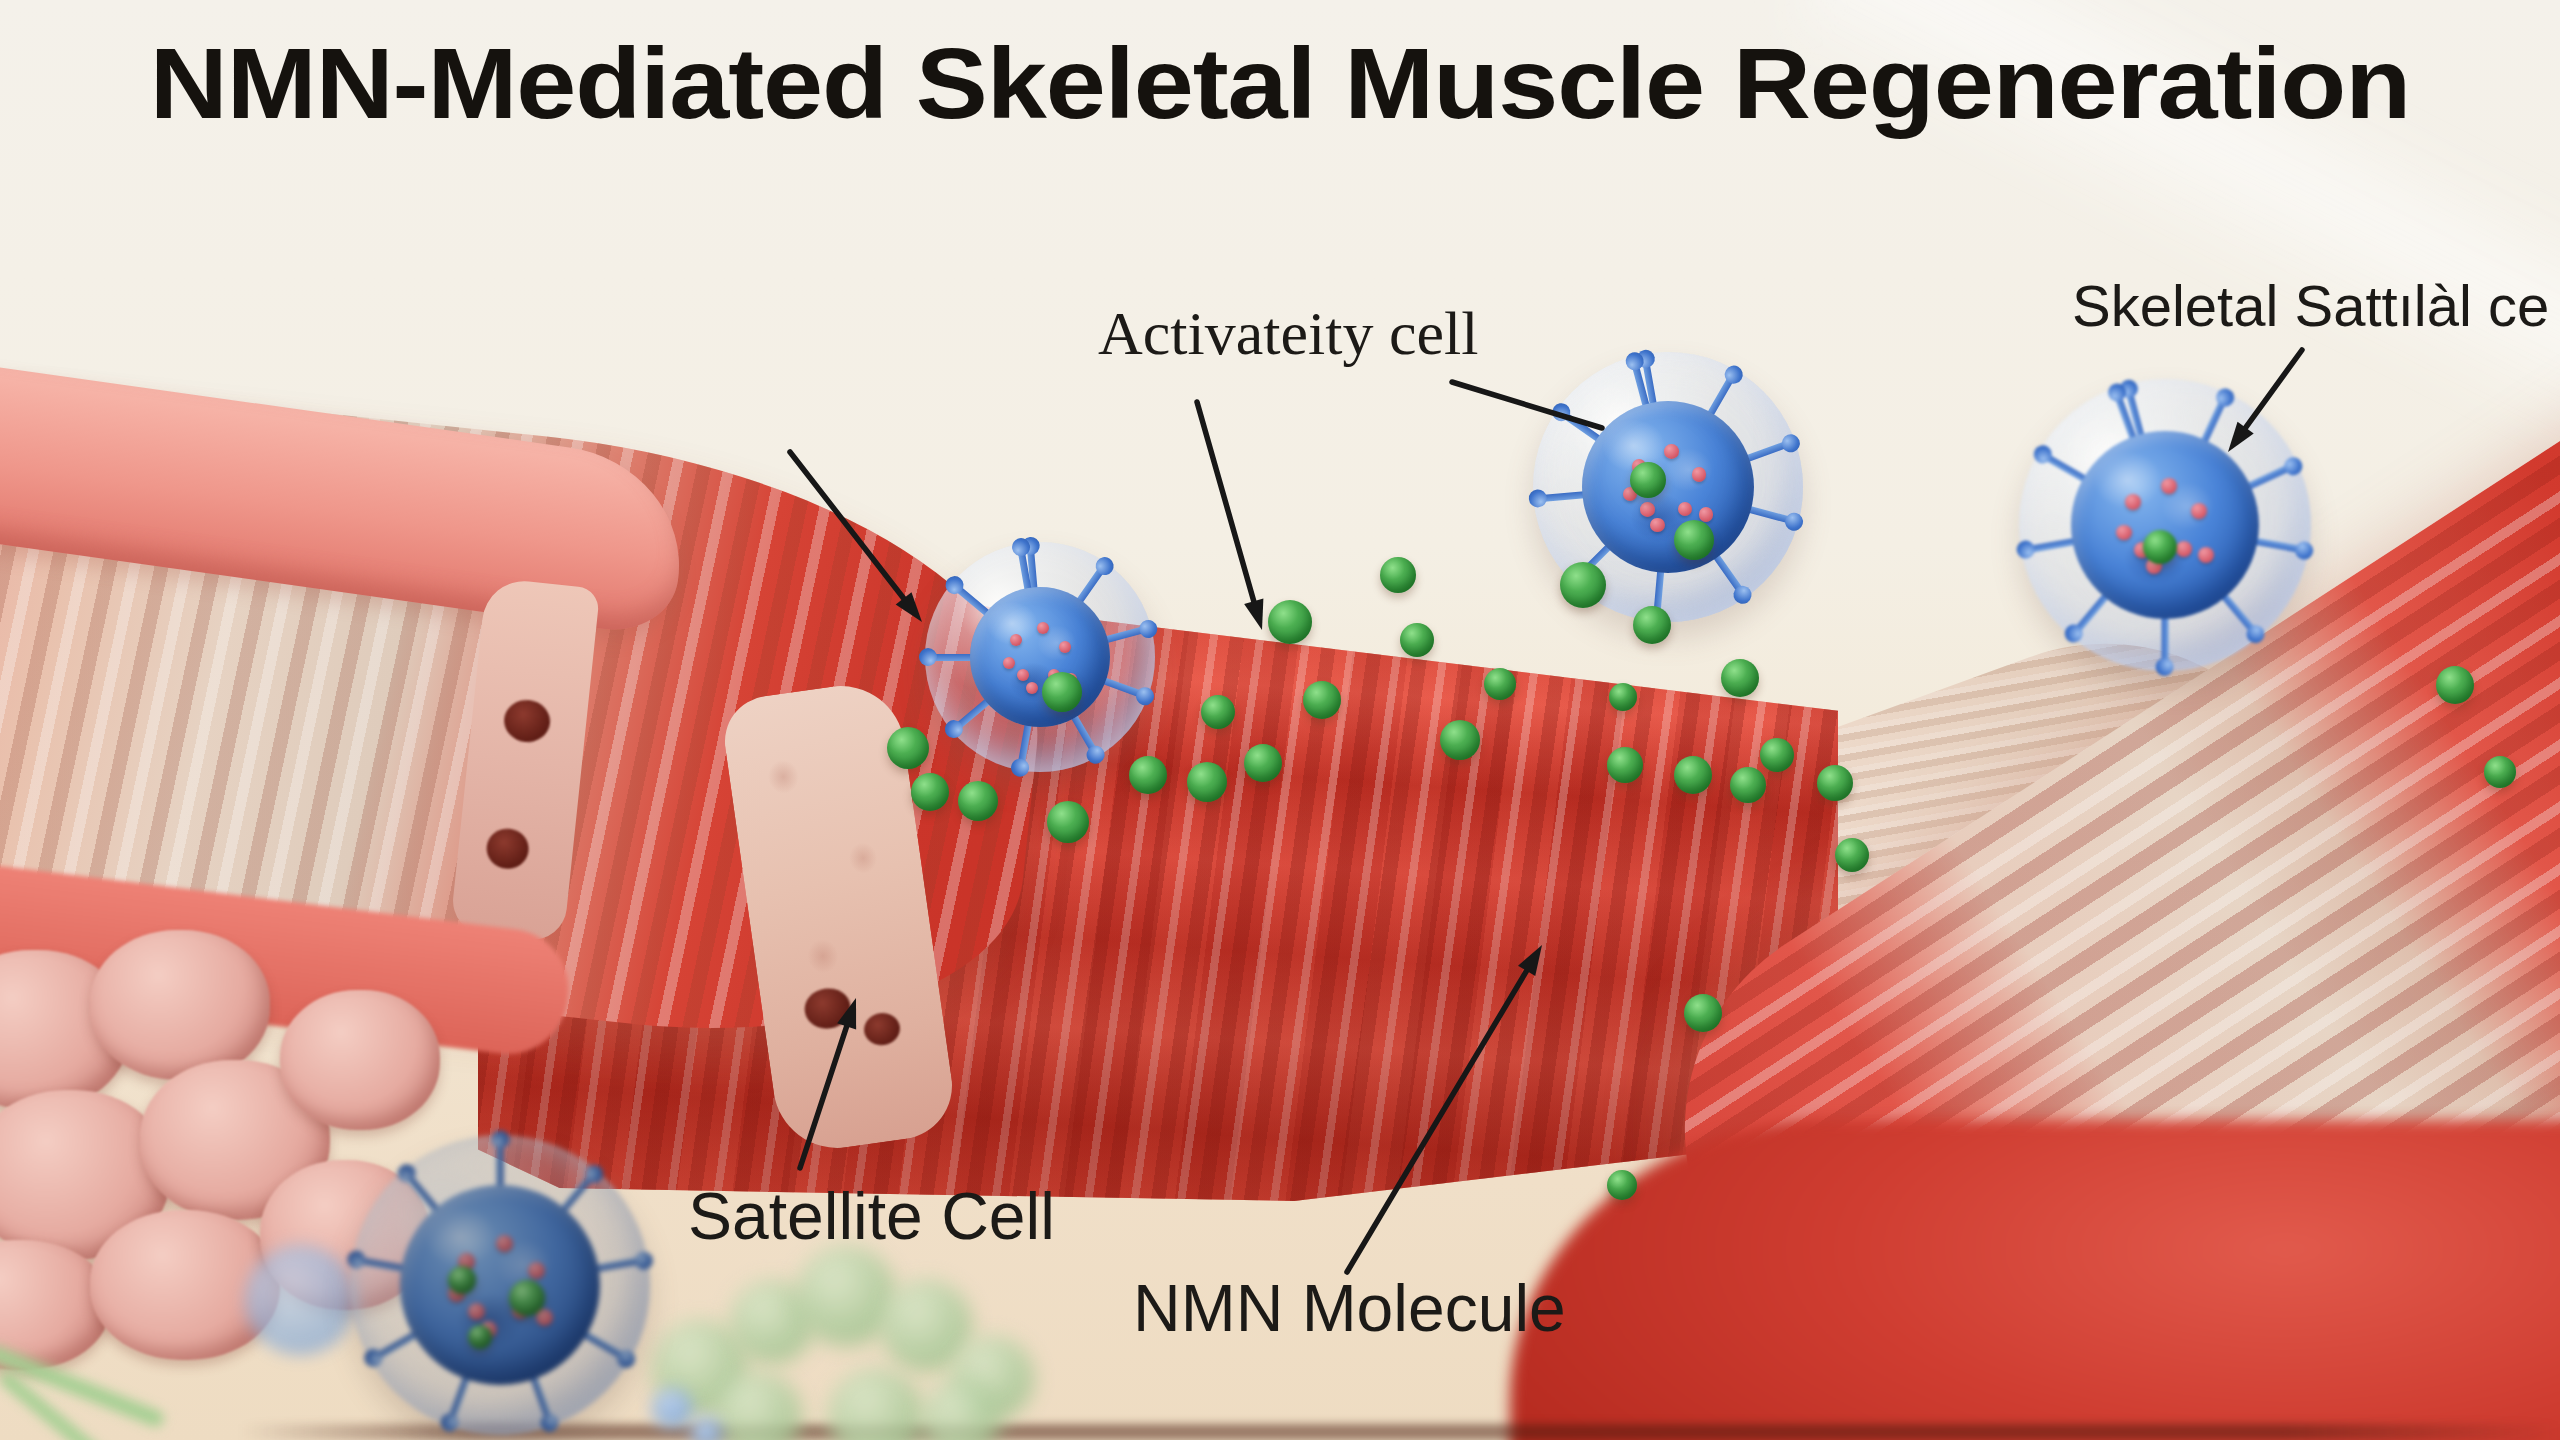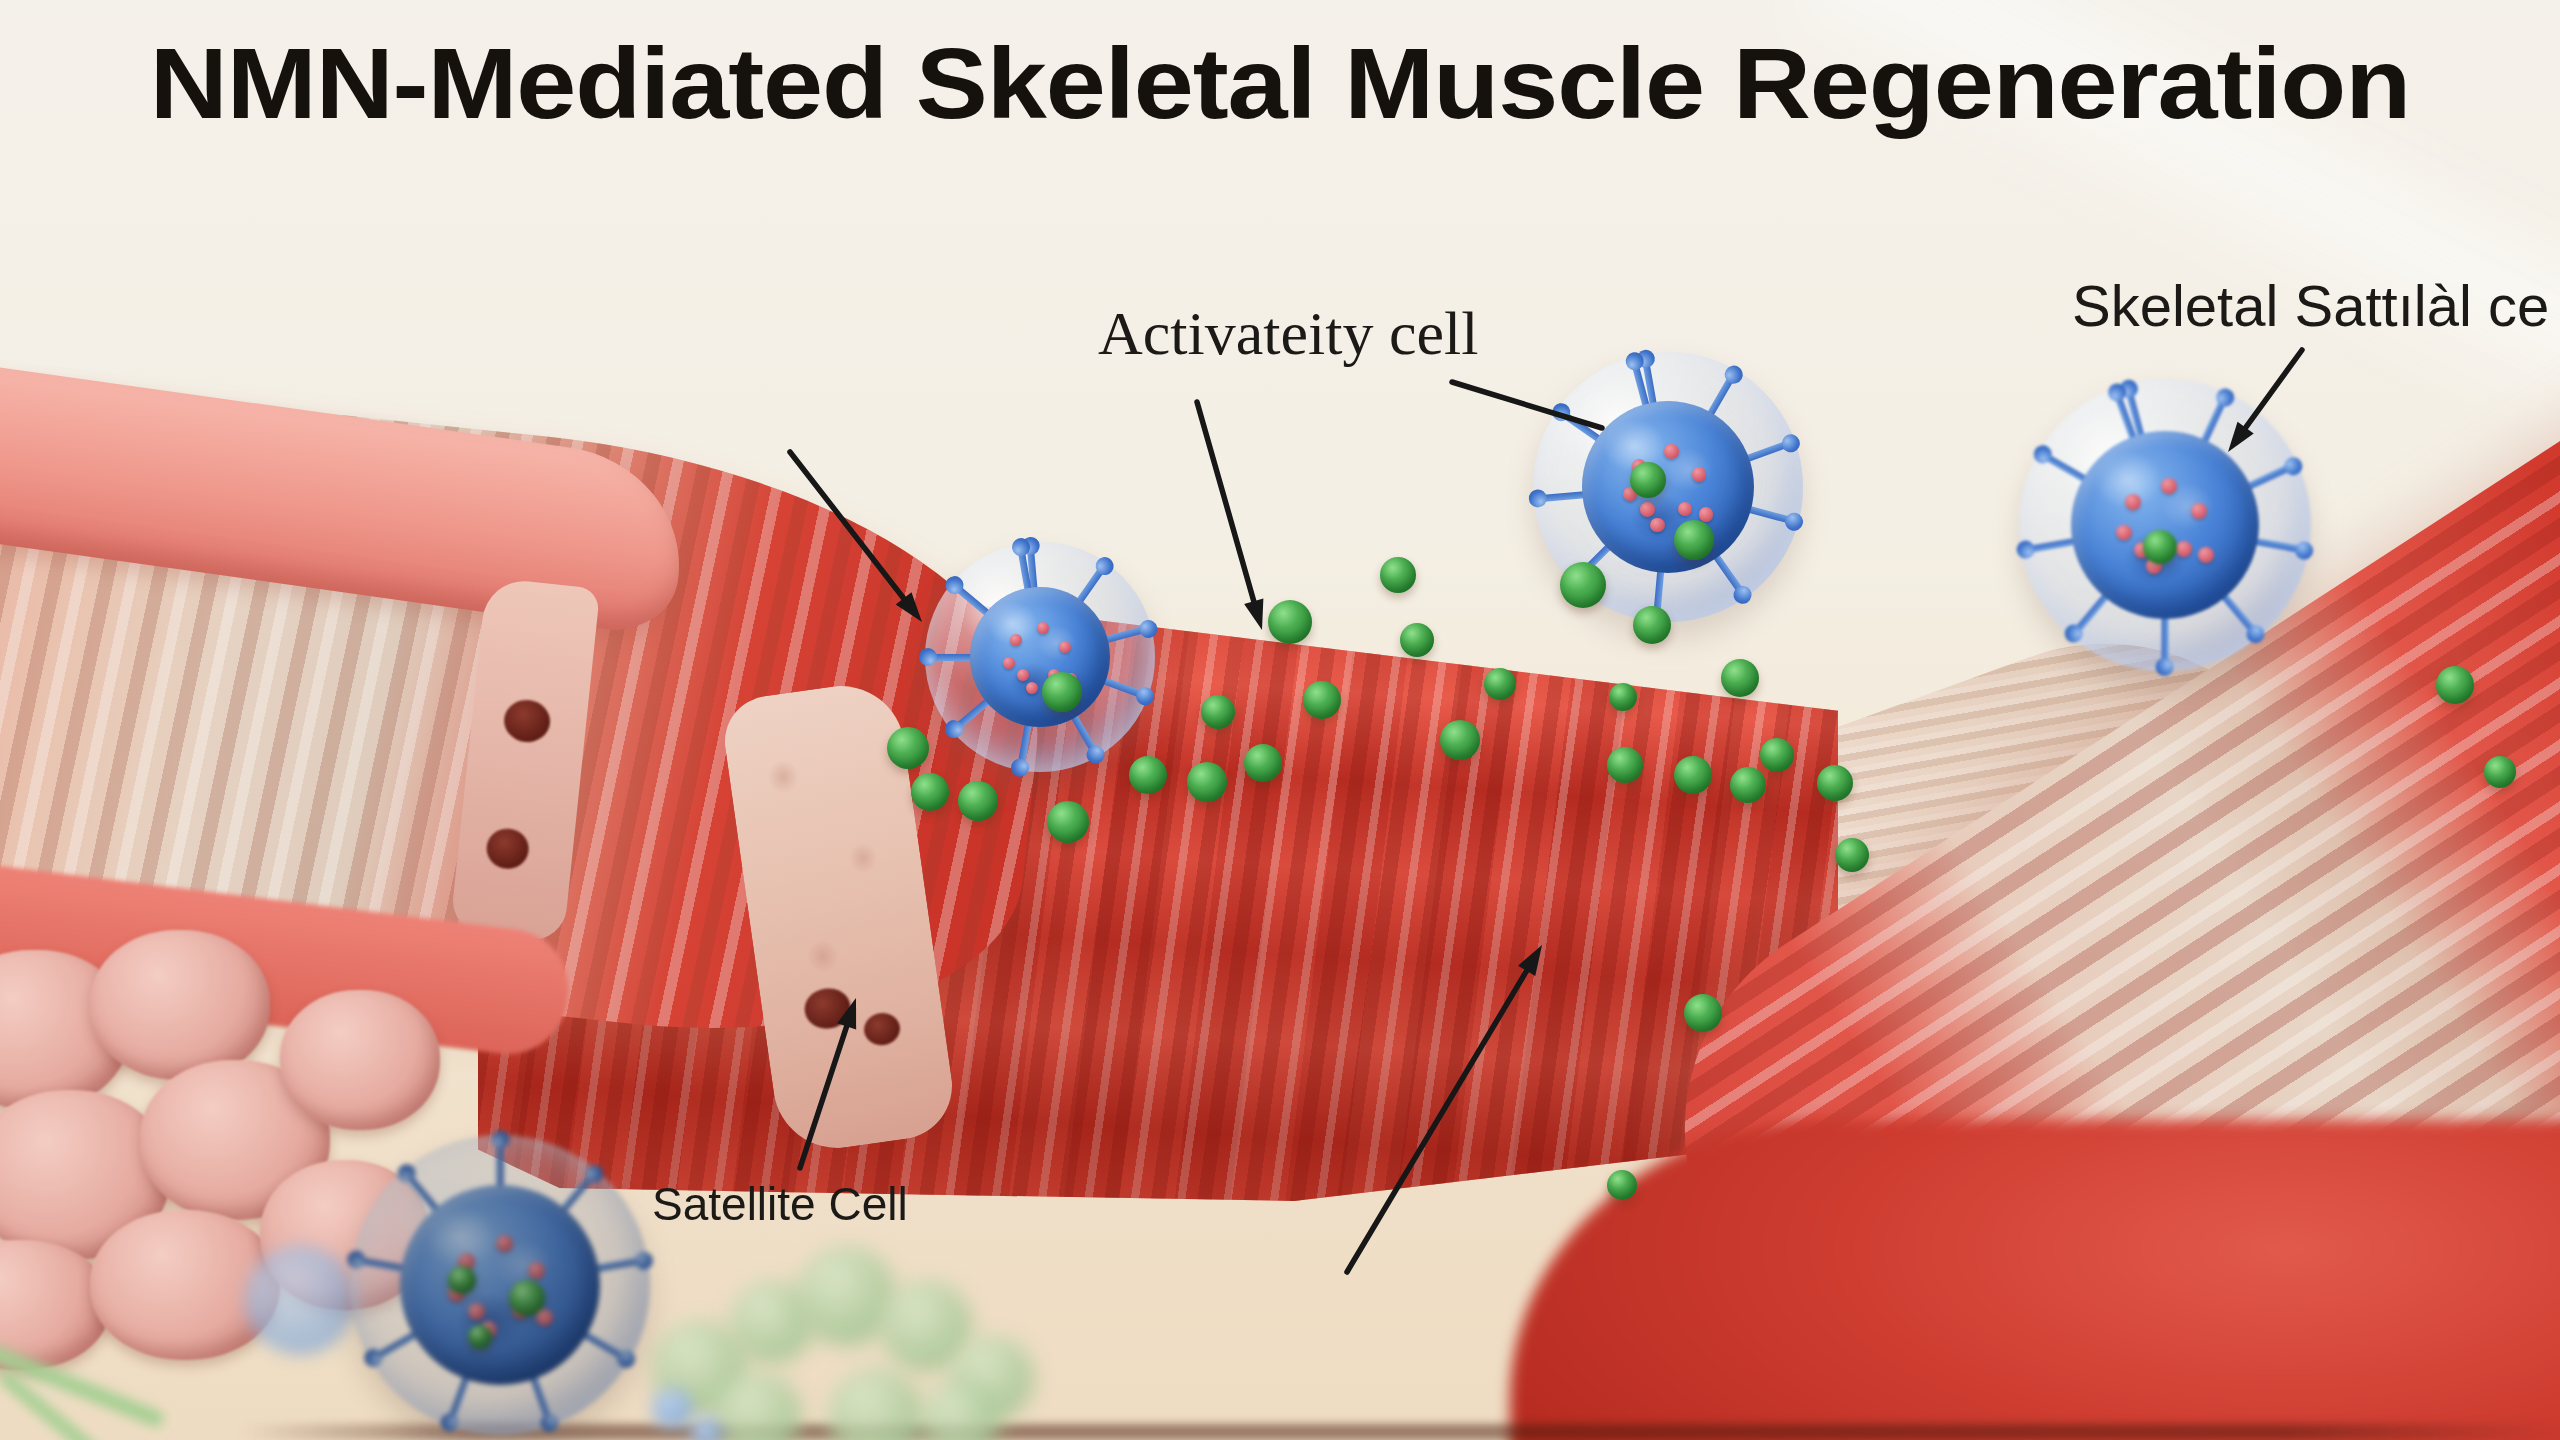--- a/index.html
+++ b/index.html
@@ -337,15 +337,16 @@
         <polygon points="1542,945 1535.2235130881475,975.8881729005374 1518.0459067301956,965.6446461733184" fill="#171717"></polygon>
       </g>
     </svg>
 
   <div id="title">NMN-Mediated Skeletal Muscle Regeneration</div>
 
   <div class="lbl" style="left:540px;top:296px;width:412px;text-align:right;">
   </div>
   <div class="lbl" style="left:1098px;top:298px;font-family:Liberation Serif, serif;">Activateity cell</div>
   <div class="lbl" style="left:2072px;top:272px;font-size:58px;">Skeletal Sattılàl ce</div>
-  <div class="lbl" style="left:652px;top:1178px;font-size:46px;">Satellite Cell</div>
+  <div class="lbl" style="left:688px;top:1178px;font-size:66px;">Satellite Cell</div>
+  <div class="lbl" style="left:1133px;top:1270px;font-size:66px;">NMN Molecule</div>
 
 </div>
 
 </body></html>

